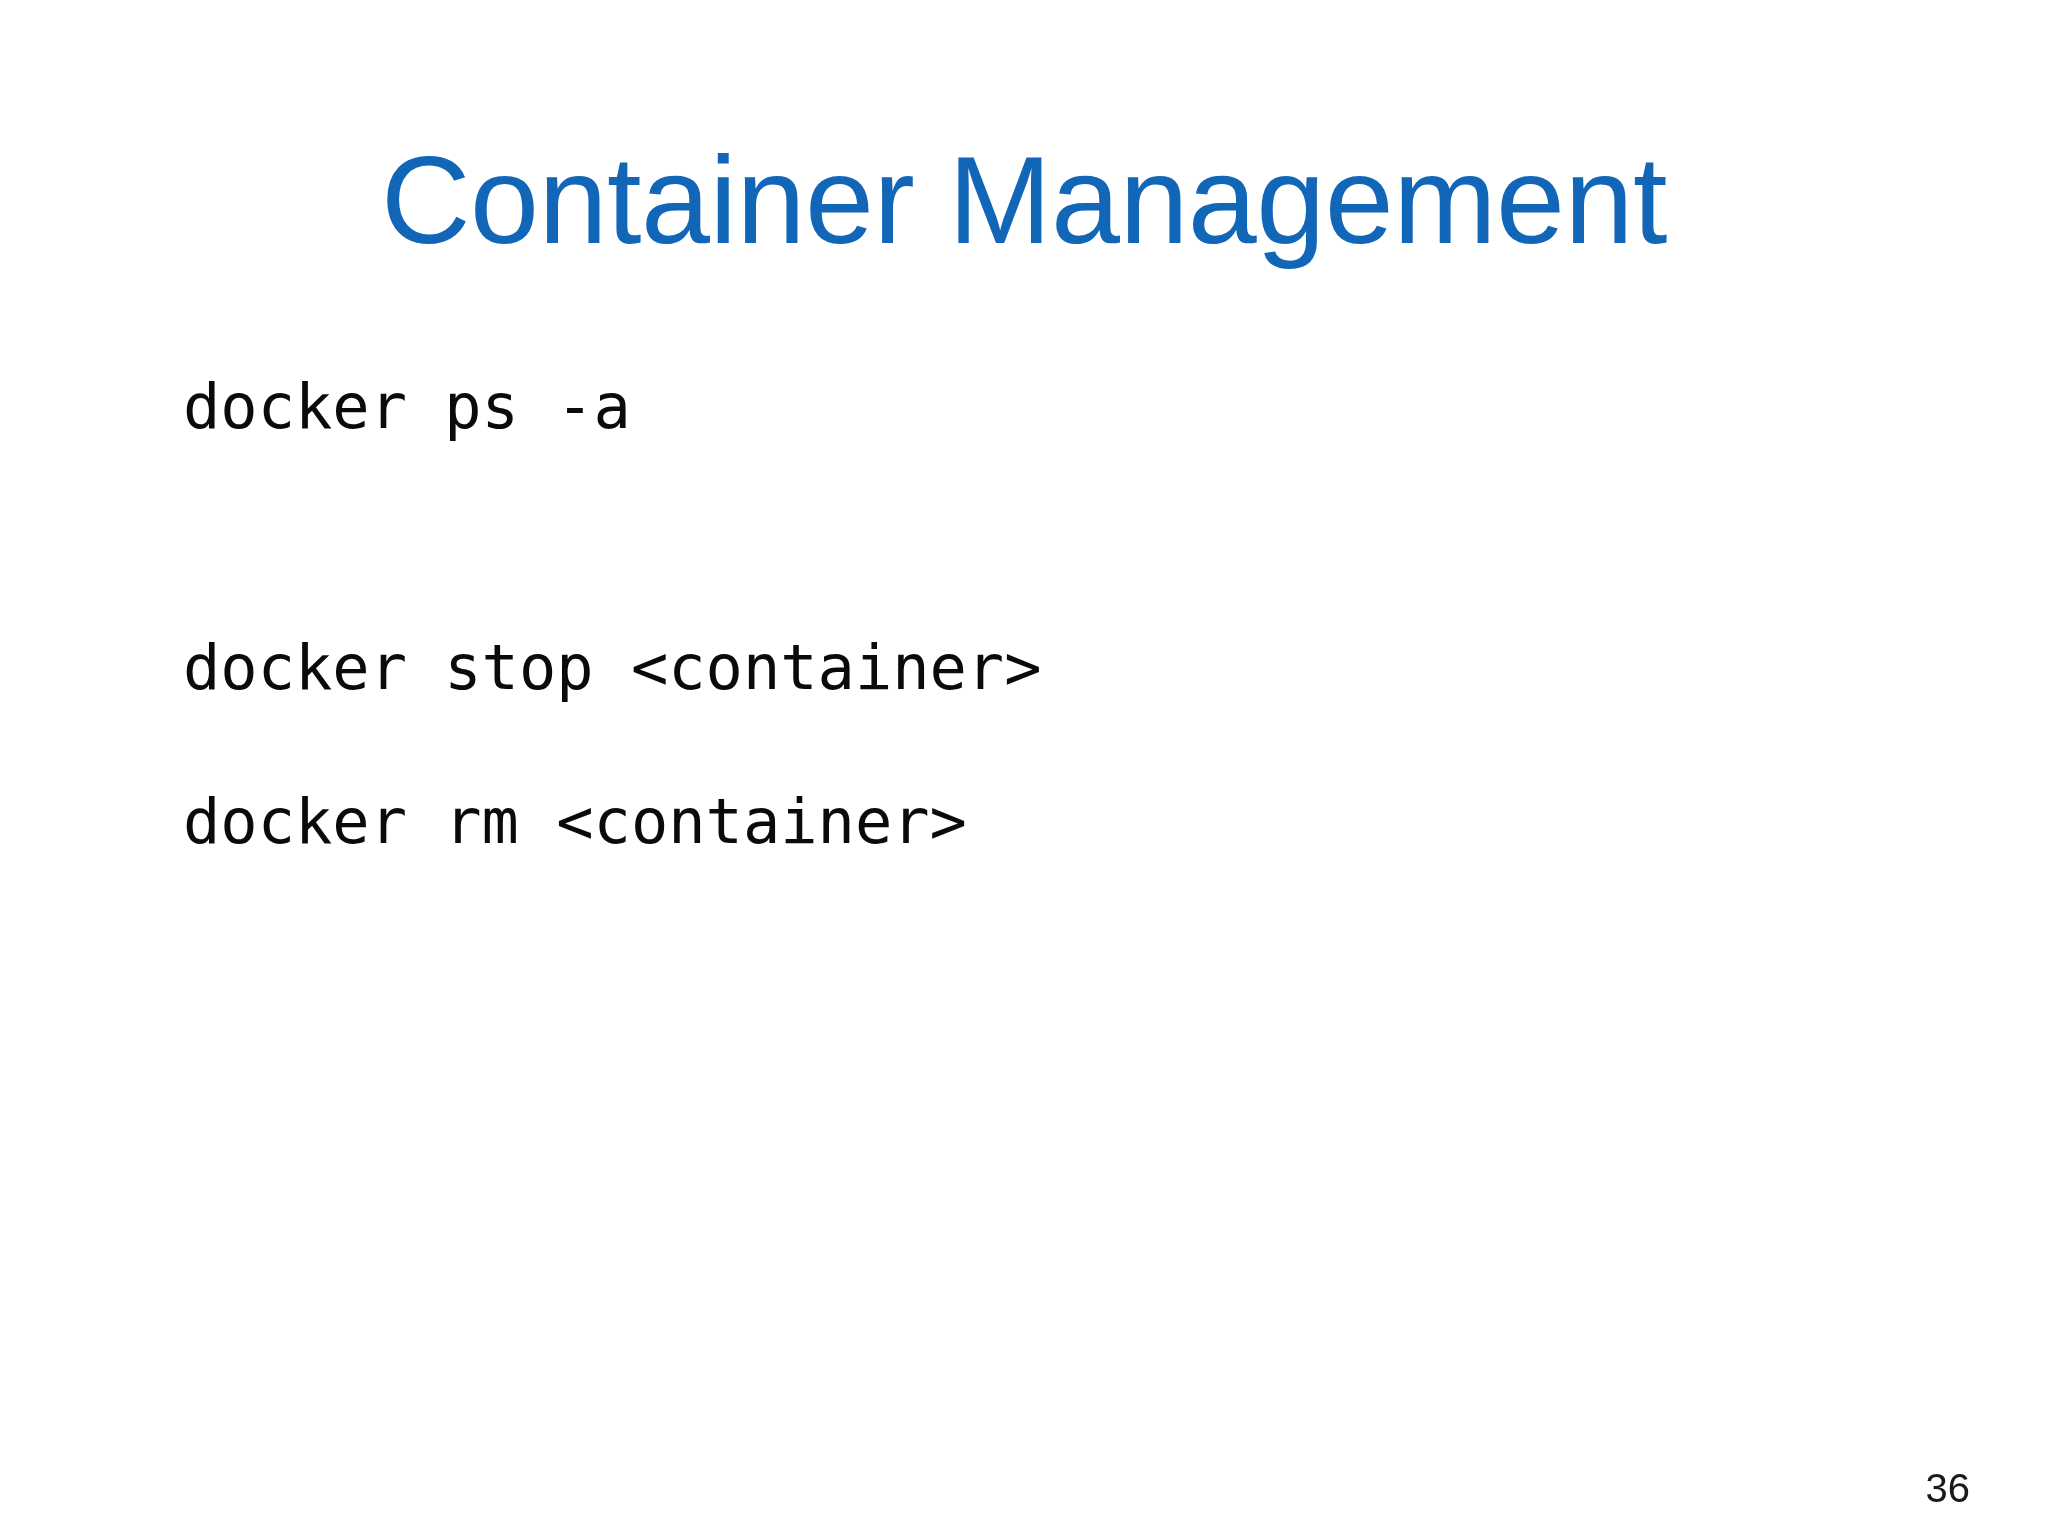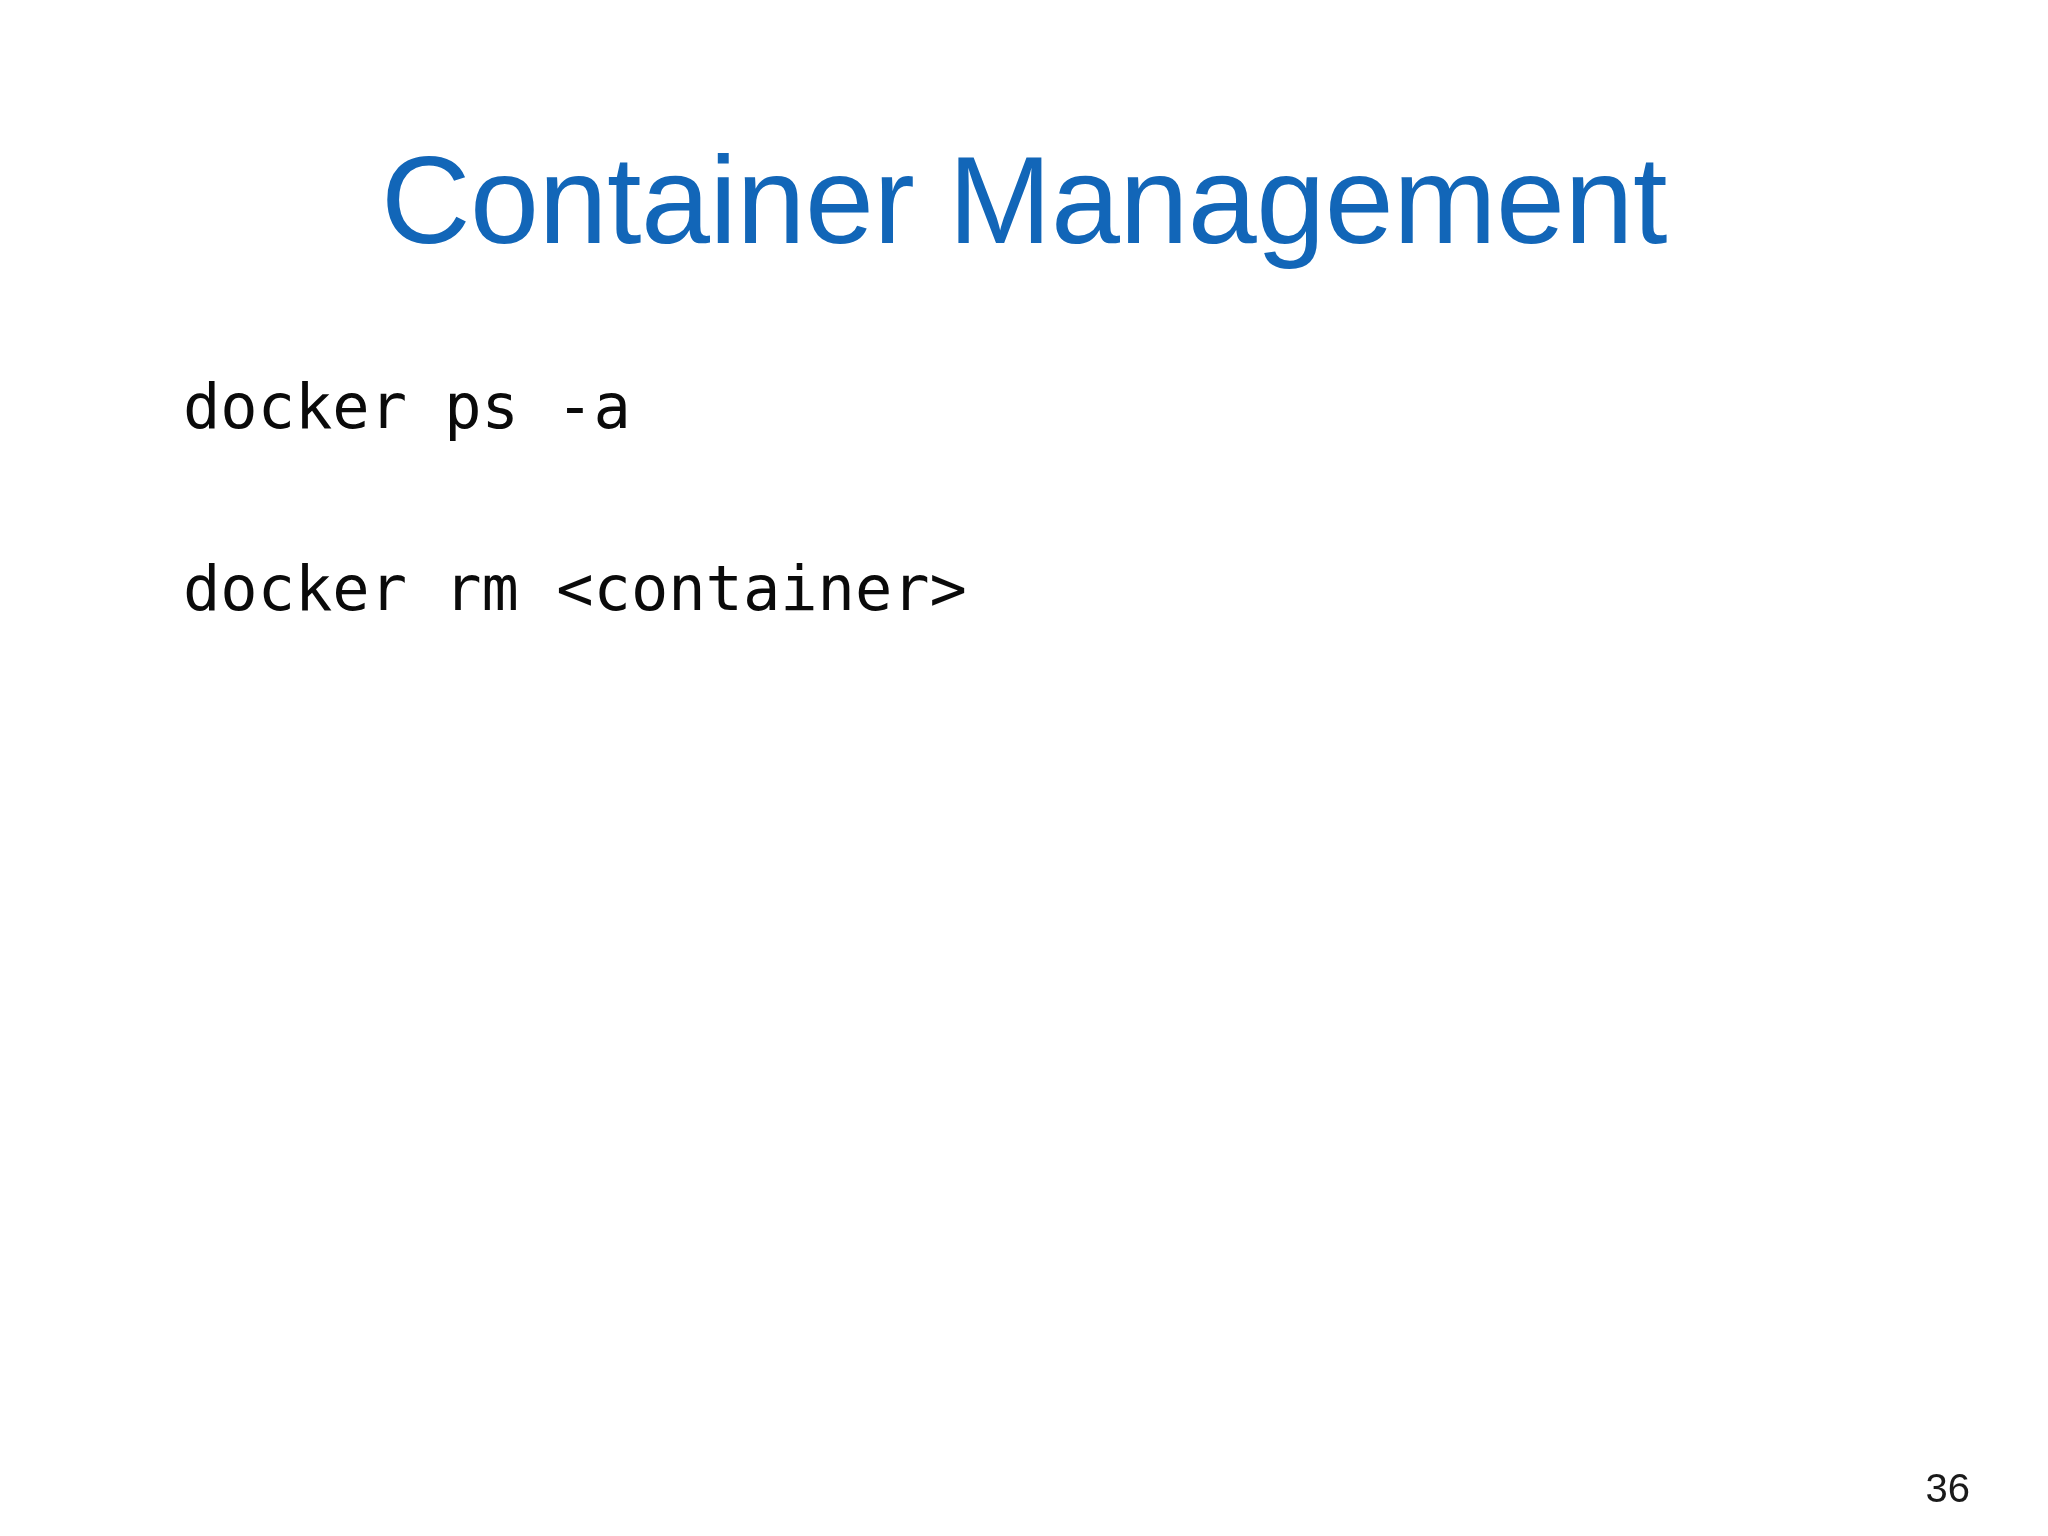--- a/index.html
+++ b/index.html
@@ -53,21 +53,21 @@
     line-height: 1;
     color: #0a0a0a;
     white-space: pre;
     letter-spacing: 0px;
   }
 
   
   .command-line.gap-0  { margin-top: 0px;   }
   .command-line.gap-1  { margin-top: 80px; }
   .command-line.gap-2  { margin-top: 199px; }
-  .command-line.gap-3  { margin-top: 120px; }
+  .command-line.gap-3  { margin-top: 92px; }
   .command-line.gap-4  { margin-top: 170px; }
 
   
   #page-number {
     position: absolute;
     right: 78px;
     bottom: 28px;
     font-family: "Liberation Sans", sans-serif;
     font-size: 40px;
     line-height: 1;
@@ -78,18 +78,19 @@
 </style>
 </head>
 <body>
 
 <div id="slide">
 
   <h1 id="slide-title">Container Management</h1>
 
   <ul id="command-list">
     <li class="command-line gap-1">docker ps -a</li>
+    <li class="command-line gap-2">docker stop &lt;container&gt;</li>
     <li class="command-line gap-3">docker rm &lt;container&gt;</li>
   </ul>
 
   <div id="page-number">36</div>
 
 </div>
 
 </body></html>

